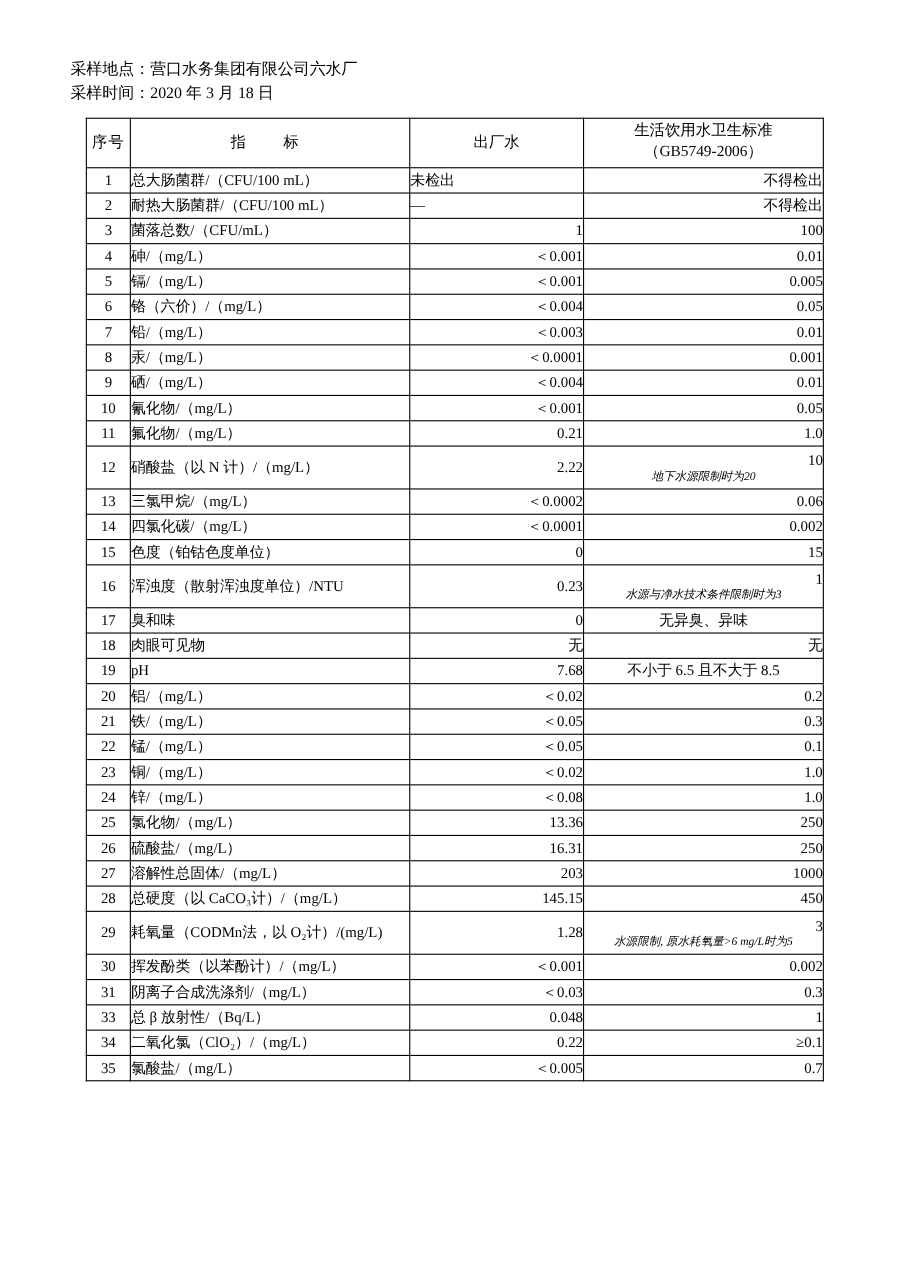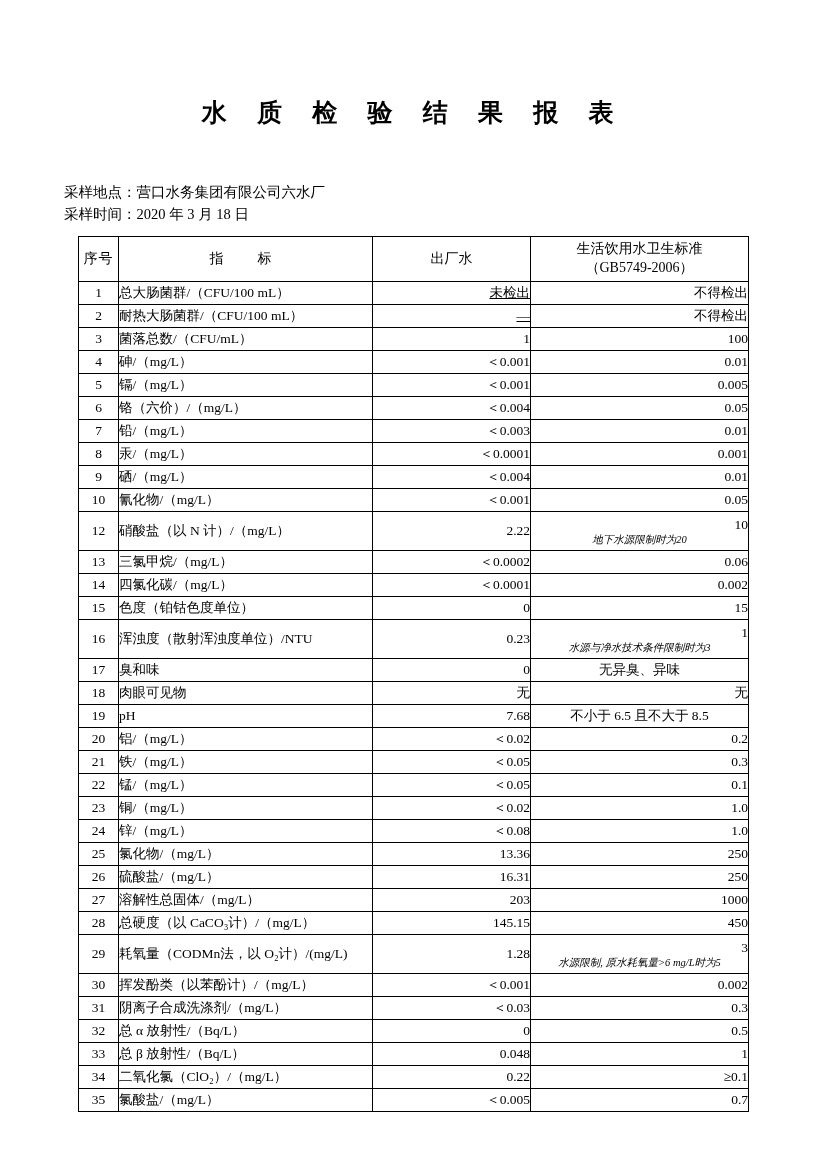--- a/index.html
+++ b/index.html
@@ -79,23 +79,22 @@
     font-size: 13.5px;
     line-height: 1.3;
     margin-top: 22px;
   }
   td.out {
     text-align: right;
     padding-right: 8px;
     font-size: 13.5px;
   }
   td.out.center {
-    text-align: right;
+    text-align: left;
     padding-right: 0;
-    text-decoration: underline;
   }
   td.std {
     text-align: right;
     padding-right: 8px;
     font-size: 13.5px;
     line-height: 1.3;
   }
   td.std.center {
     text-align: center;
     padding-right: 0;
@@ -110,21 +109,20 @@
   }
   .tall td {
     height: 38px;
   }
 </style>
 </head>
 <body>
 
 <div class="page">
 
-  <div class="title">水 质 检 验 结 果 报 表</div>
 
   <div class="meta">
     <div>
       <span>采样地点：</span><span>营口水务集团有限公司六水厂</span>
     </div>
     <div>
       <span>采样时间：</span><span>2020 年 3 月 18 日</span>
     </div>
   </div>
 
@@ -200,20 +198,26 @@
           <td class="item">硒/（mg/L）</td>
           <td class="out">＜0.004</td>
           <td class="std">0.01</td>
         </tr>
         <tr>
           <td class="no">10</td>
           <td class="item">氰化物/（mg/L）</td>
           <td class="out">＜0.001</td>
           <td class="std">0.05</td>
         </tr>
+        <tr>
+          <td class="no">11</td>
+          <td class="item">氟化物/（mg/L）</td>
+          <td class="out">0.21</td>
+          <td class="std">1.0</td>
+        </tr>
         <tr class="tall">
           <td class="no">12</td>
           <td class="item">硝酸盐（以 N 计）/（mg/L）</td>
           <td class="out">2.22</td>
           <td class="std">
             <span style="display: block; text-align: right;">10</span>
             <span class="sub">地下水源限制时为20</span>
           </td>
         </tr>
         <tr>
@@ -330,26 +334,20 @@
           <td class="out">＜0.001</td>
           <td class="std">0.002</td>
         </tr>
         <tr>
           <td class="no">31</td>
           <td class="item">阴离子合成洗涤剂/（mg/L）</td>
           <td class="out">＜0.03</td>
           <td class="std">0.3</td>
         </tr>
         <tr>
-          <td class="no">32</td>
-          <td class="item">总 α 放射性/（Bq/L）</td>
-          <td class="out">0</td>
-          <td class="std">0.5</td>
-        </tr>
-        <tr>
           <td class="no">33</td>
           <td class="item">总 β 放射性/（Bq/L）</td>
           <td class="out">0.048</td>
           <td class="std">1</td>
         </tr>
         <tr>
           <td class="no">34</td>
           <td class="item">二氧化氯（ClO₂）/（mg/L）</td>
           <td class="out">0.22</td>
           <td class="std">≥0.1</td>

